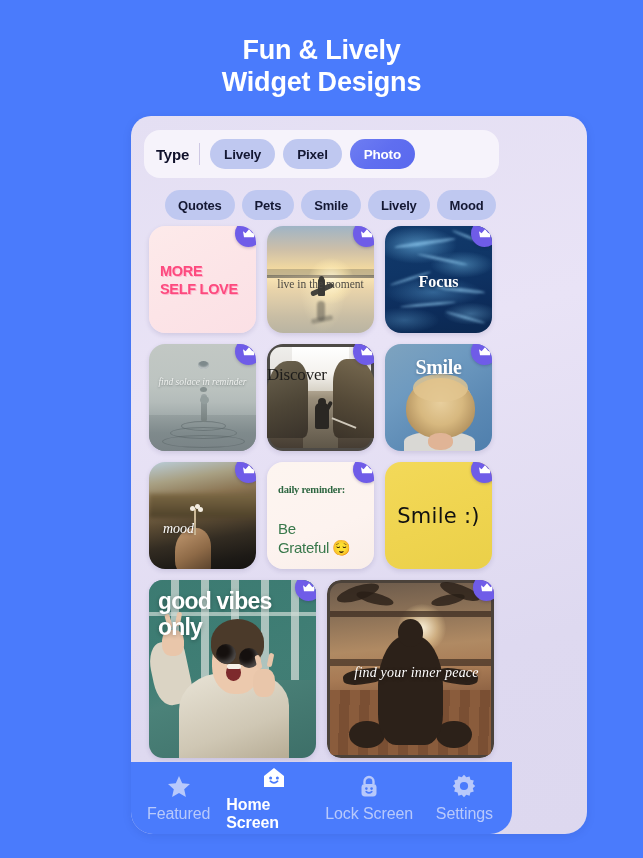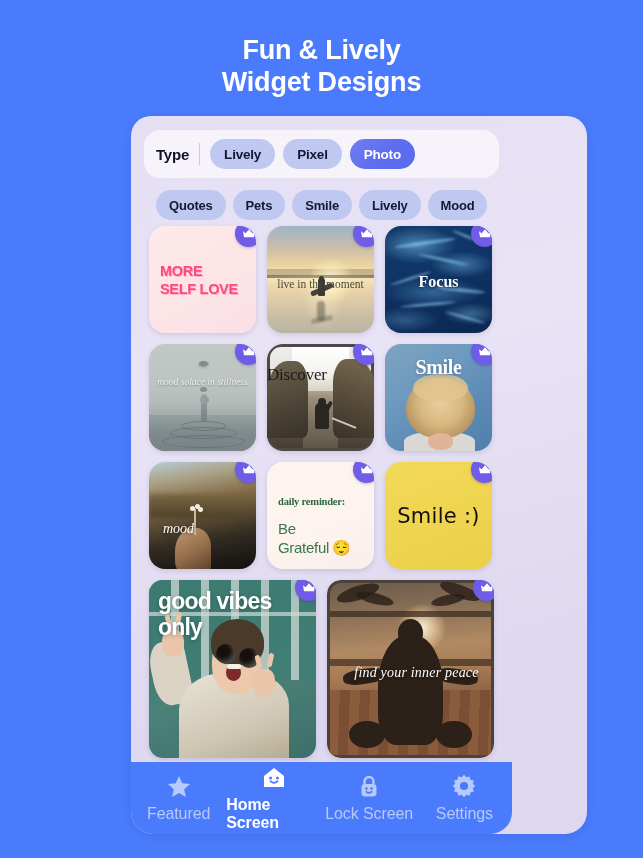--- a/index.html
+++ b/index.html
@@ -86,21 +86,21 @@
     white-space: nowrap;
   }
   .chip.selected {
     background: linear-gradient(135deg, #6f7ef2 0%, #5f6ef0 50%, #5969ee 100%);
     color: #ffffff;
   }
 
   
   .cat-row {
     position: absolute;
-    left: 25px;
+    left: 34px;
     top: 74px;
     width: 350px;
     display: flex;
     align-items: center;
   }
   .cat-chip {
     height: 30px;
     padding: 0 13px;
     border-radius: 15px;
     display: flex;
@@ -310,21 +310,21 @@
     background: #f3ece0; }
   .mood-txt { position: absolute; left: 13%; top: 55%;
     color: #ffffff; font-family: "Liberation Serif", serif; font-style: italic;
     font-size: 14px; text-shadow: 0 1px 3px rgba(0,0,0,0.5); }
 
   
   .art-grateful { position: absolute; inset: 0;
     background: linear-gradient(160deg, #fdf5f0 0%, #fdf3ef 60%, #f9eee9 100%); }
   .gr-title { position: absolute; left: 11px; top: 22px;
     color: #2d6640; font-family: "Liberation Serif", serif; font-weight: bold;
-    font-size: 10.5px; letter-spacing: -0.2px; margin-top: 12px; }
+    font-size: 10.5px; letter-spacing: -0.2px; }
   .gr-body { position: absolute; left: 11px; top: 58px;
     color: #38784b; font-size: 15px; line-height: 18.5px; letter-spacing: -0.3px; }
 
   
   .art-yellow { position: absolute; inset: 0;
     background: linear-gradient(160deg, #f3d959 0%, #efd44f 55%, #ead049 100%); }
   .yellow-txt { position: absolute; left: 0; right: 0; top: 50%;
     transform: translateY(-50%); text-align: center; color: #111111;
     font-size: 21px; letter-spacing: 0.3px;
     font-family: "DejaVu Sans", sans-serif; }
@@ -509,21 +509,21 @@
           <div class="art-drop">
             <div class="drop-surface"></div>
             <div class="ripple" style="left:30%;top:72%;width:40%"></div>
             <div class="ripple" style="left:20%;top:78%;width:60%;height:10px"></div>
             <div class="ripple" style="left:12%;top:85%;width:76%;height:11px"></div>
             <div class="drop-ball"></div>
             <div class="drop-ball2"></div>
             <div class="drop-col"></div>
             <div class="drop-col2"></div>
           </div>
-          <div class="drop-txt">mood solace in stillness</div>
+          <div class="drop-txt">find solace in reminder</div>
         </div>
         <div class="crown">
           <svg width="14" height="11" viewBox="0 0 14 11">
               <path d="M1 3.2 L3.6 5.3 L7 1.2 L10.4 5.3 L13 3.2 L12 9.2 L2 9.2 Z" fill="#fff"></path>
             </svg>
         </div>
       </div>
 
       <div class="card">
         <div class="card-inner">

